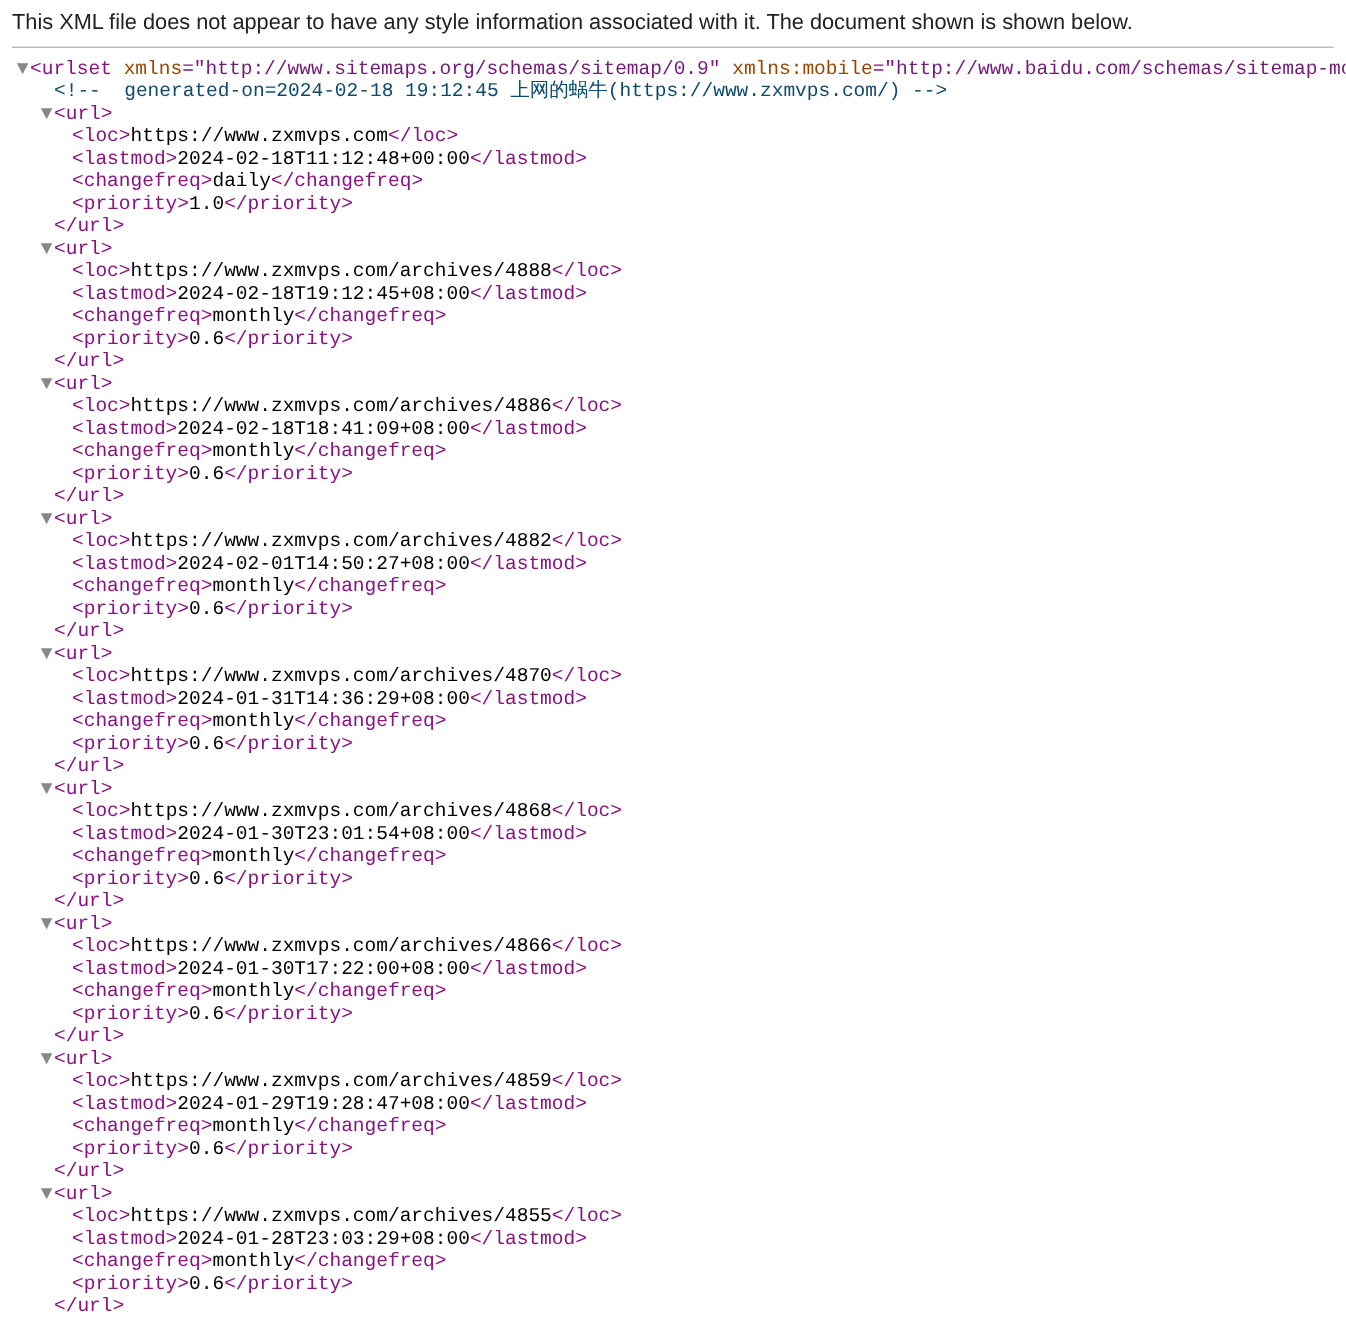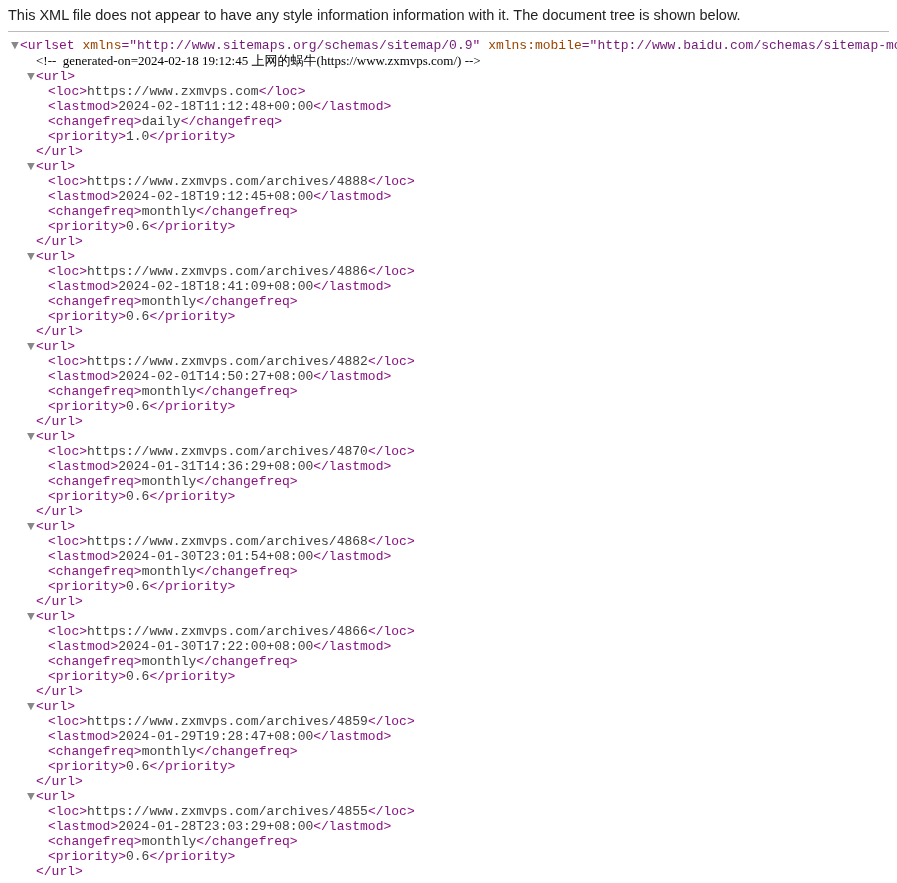--- a/index.html
+++ b/index.html
@@ -4,35 +4,35 @@
 <style>
   html,body{margin:0;padding:0;background:#fff;width:897px;}
   body{font-family:"Segoe UI",Arial,sans-serif;font-size:13px;color:#000;}
   .header{font-size:14.5px;color:#222;padding:7px 8px 8px 8px;}
   .hr{border:0;border-bottom:1px solid #bbb;margin:0 8px 6px 8px;}
   .tree{font-family:Consolas,"Courier New",monospace;font-size:13px;line-height:15px;white-space:pre;padding:0 0 8px 8px;}
   .arrow{color:#888;display:inline-block;width:10px;text-align:center;user-select:none;}
   .tag{color:#881280;}
   .attrname{color:#994500;}
   .attrval{color:#701a75;}
-  .text{color:#404040;}
-  .comment{color:#000000;font-family:Liberation Serif, serif;}
+  .text{color:#000000;}
+  .comment{color:#0c4a6e;}
   .ind{display:inline-block;}
   
   .wm{position:absolute;left:240px;top:330px;pointer-events:none;opacity:0.95;z-index:-1;}
   .wm svg{display:block;}
   .wmtext1{font-family:"Microsoft YaHei","SimHei",sans-serif;font-size:48px;fill:#5fa8dd;font-weight:bold;}
   .wmtext2{font-family:"Microsoft YaHei","SimHei",sans-serif;font-size:15px;fill:#e8a33d;letter-spacing:1px;}
   .container{position:relative;}
 </style>
 </head>
 <body>
 
 <div class="container">
-<div class="header">This XML file does not appear to have any style information information with it. The document tree is shown below.</div>
+<div class="header">This XML file does not appear to have any style information associated with it. The document shown is shown below.</div>
 <div class="hr"></div>
 
 <div class="wm">
 <svg width="360" height="210" viewBox="0 0 360 210">
   <g opacity="0.9">
     <ellipse cx="130" cy="55" rx="48" ry="38" fill="#8bc34a" opacity="0.85"></ellipse>
     <circle cx="130" cy="55" r="30" fill="none" stroke="#fff" stroke-width="3"></circle>
     <circle cx="130" cy="55" r="18" fill="none" stroke="#fff" stroke-width="3"></circle>
     <circle cx="130" cy="55" r="7" fill="#fff"></circle>
     <path d="M 75 85 q -30 -10 -55 25 q 30 25 90 10 q 70 -10 95 -35 q -20 -40 -55 -30" fill="#999" opacity="0.7"></path>

